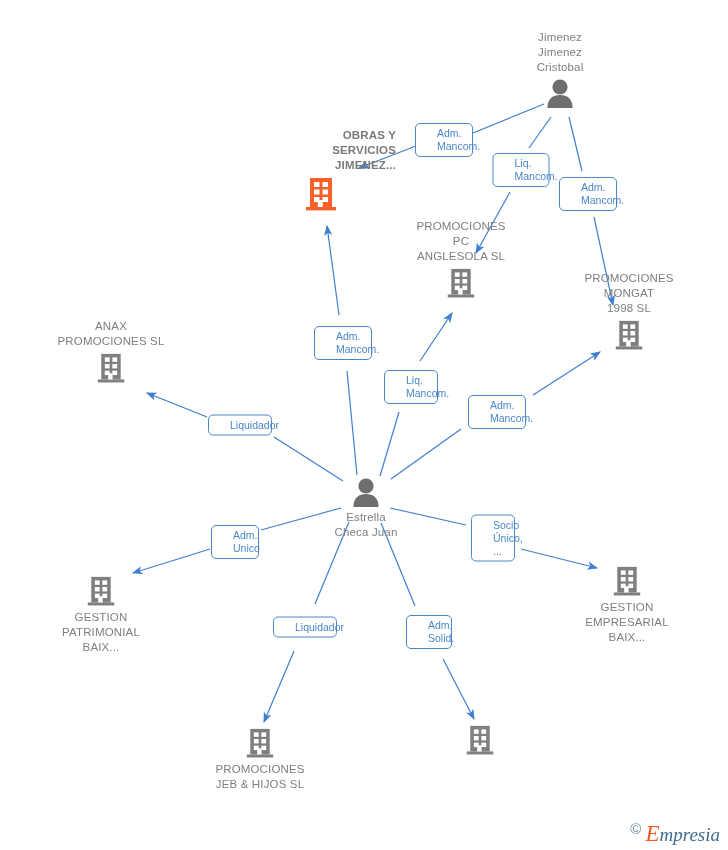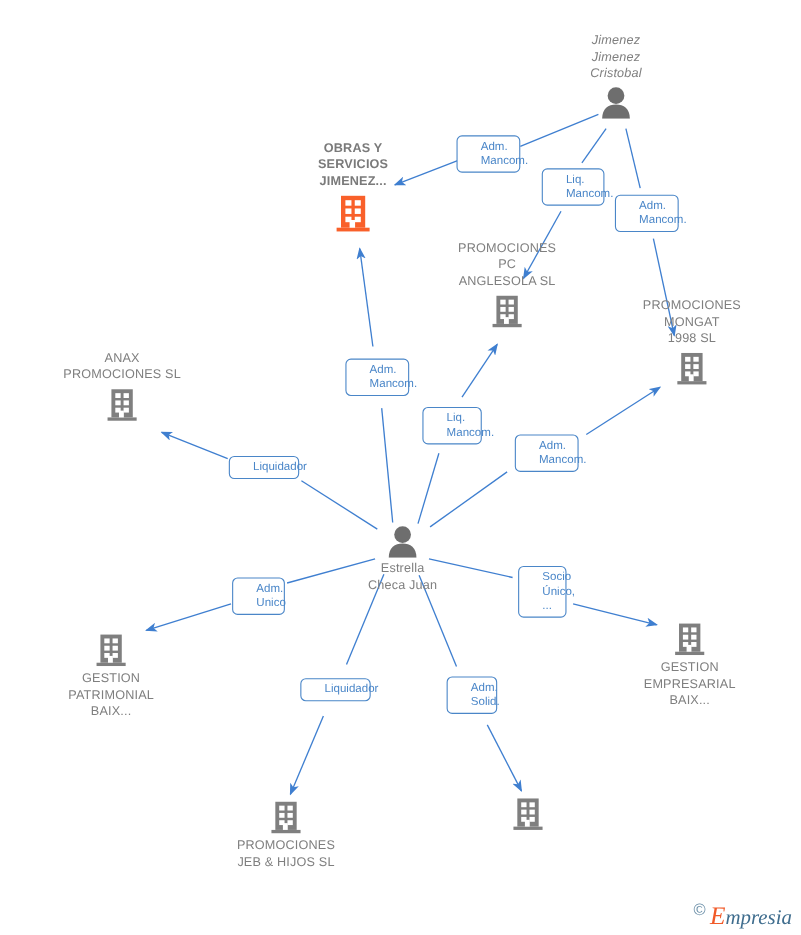--- a/index.html
+++ b/index.html
@@ -118,42 +118,42 @@
         <path d="M210 549 L 133 573" stroke="#3f7fd0" stroke-width="1.2" fill="none" marker-end="url(#arrowhead)"></path>
         <path d="M390 508 L 466 525" stroke="#3f7fd0" stroke-width="1.2" fill="none"></path>
         <path d="M521 549 L 597 568" stroke="#3f7fd0" stroke-width="1.2" fill="none" marker-end="url(#arrowhead)"></path>
         <path d="M349 522 L 315 604" stroke="#3f7fd0" stroke-width="1.2" fill="none"></path>
         <path d="M294 651 L 264 722" stroke="#3f7fd0" stroke-width="1.2" fill="none" marker-end="url(#arrowhead)"></path>
         <path d="M381 523 L 415 606" stroke="#3f7fd0" stroke-width="1.2" fill="none"></path>
         <path d="M443 659 L 474 719" stroke="#3f7fd0" stroke-width="1.2" fill="none" marker-end="url(#arrowhead)"></path>
       </g>
   </svg>
 
-  <div class="node label-above" style="left:321px; top:128px;">
+  <div class="node label-above" style="left:321px; top:128px;text-align:right;">
     <div class="node-label bold">OBRAS Y
 SERVICIOS
 JIMENEZ...</div>
     <svg class="node-icon" width="34" height="36" viewBox="0 0 34 36">
       <g fill="#f9602a">
         <rect x="6" y="2" width="22" height="29"></rect>
         <rect x="2" y="31" width="30" height="3.4"></rect>
       </g>
       <g fill="#ffffff">
         <rect x="10" y="6" width="5.5" height="5"></rect>
         <rect x="18.5" y="6" width="5.5" height="5"></rect>
         <rect x="10" y="13.5" width="5.5" height="5"></rect>
         <rect x="18.5" y="13.5" width="5.5" height="5"></rect>
         <rect x="10" y="21" width="5.5" height="5"></rect>
         <rect x="18.5" y="21" width="5.5" height="5"></rect>
         <rect x="13.8" y="24" width="5" height="7"></rect>
       </g>
     </svg>
   </div>
 
-  <div class="node label-above" style="left:560px; top:30px;font-style:italic;">
+  <div class="node label-above" style="left:560px; top:30px;">
     <div class="node-label">Jimenez
 Jimenez
 Cristobal</div>
     <svg class="node-icon" width="32" height="30" viewBox="0 0 32 30">
       <circle cx="16" cy="9" r="7.6" fill="#6e6e6e"></circle>
       <path d="M3.4 30 C3.4 20.5 9 17 16 17 C23 17 28.6 20.5 28.6 30 Z" fill="#6e6e6e"></path>
     </svg>
   </div>
 
   <div class="node label-above" style="left:461px; top:219px;">

